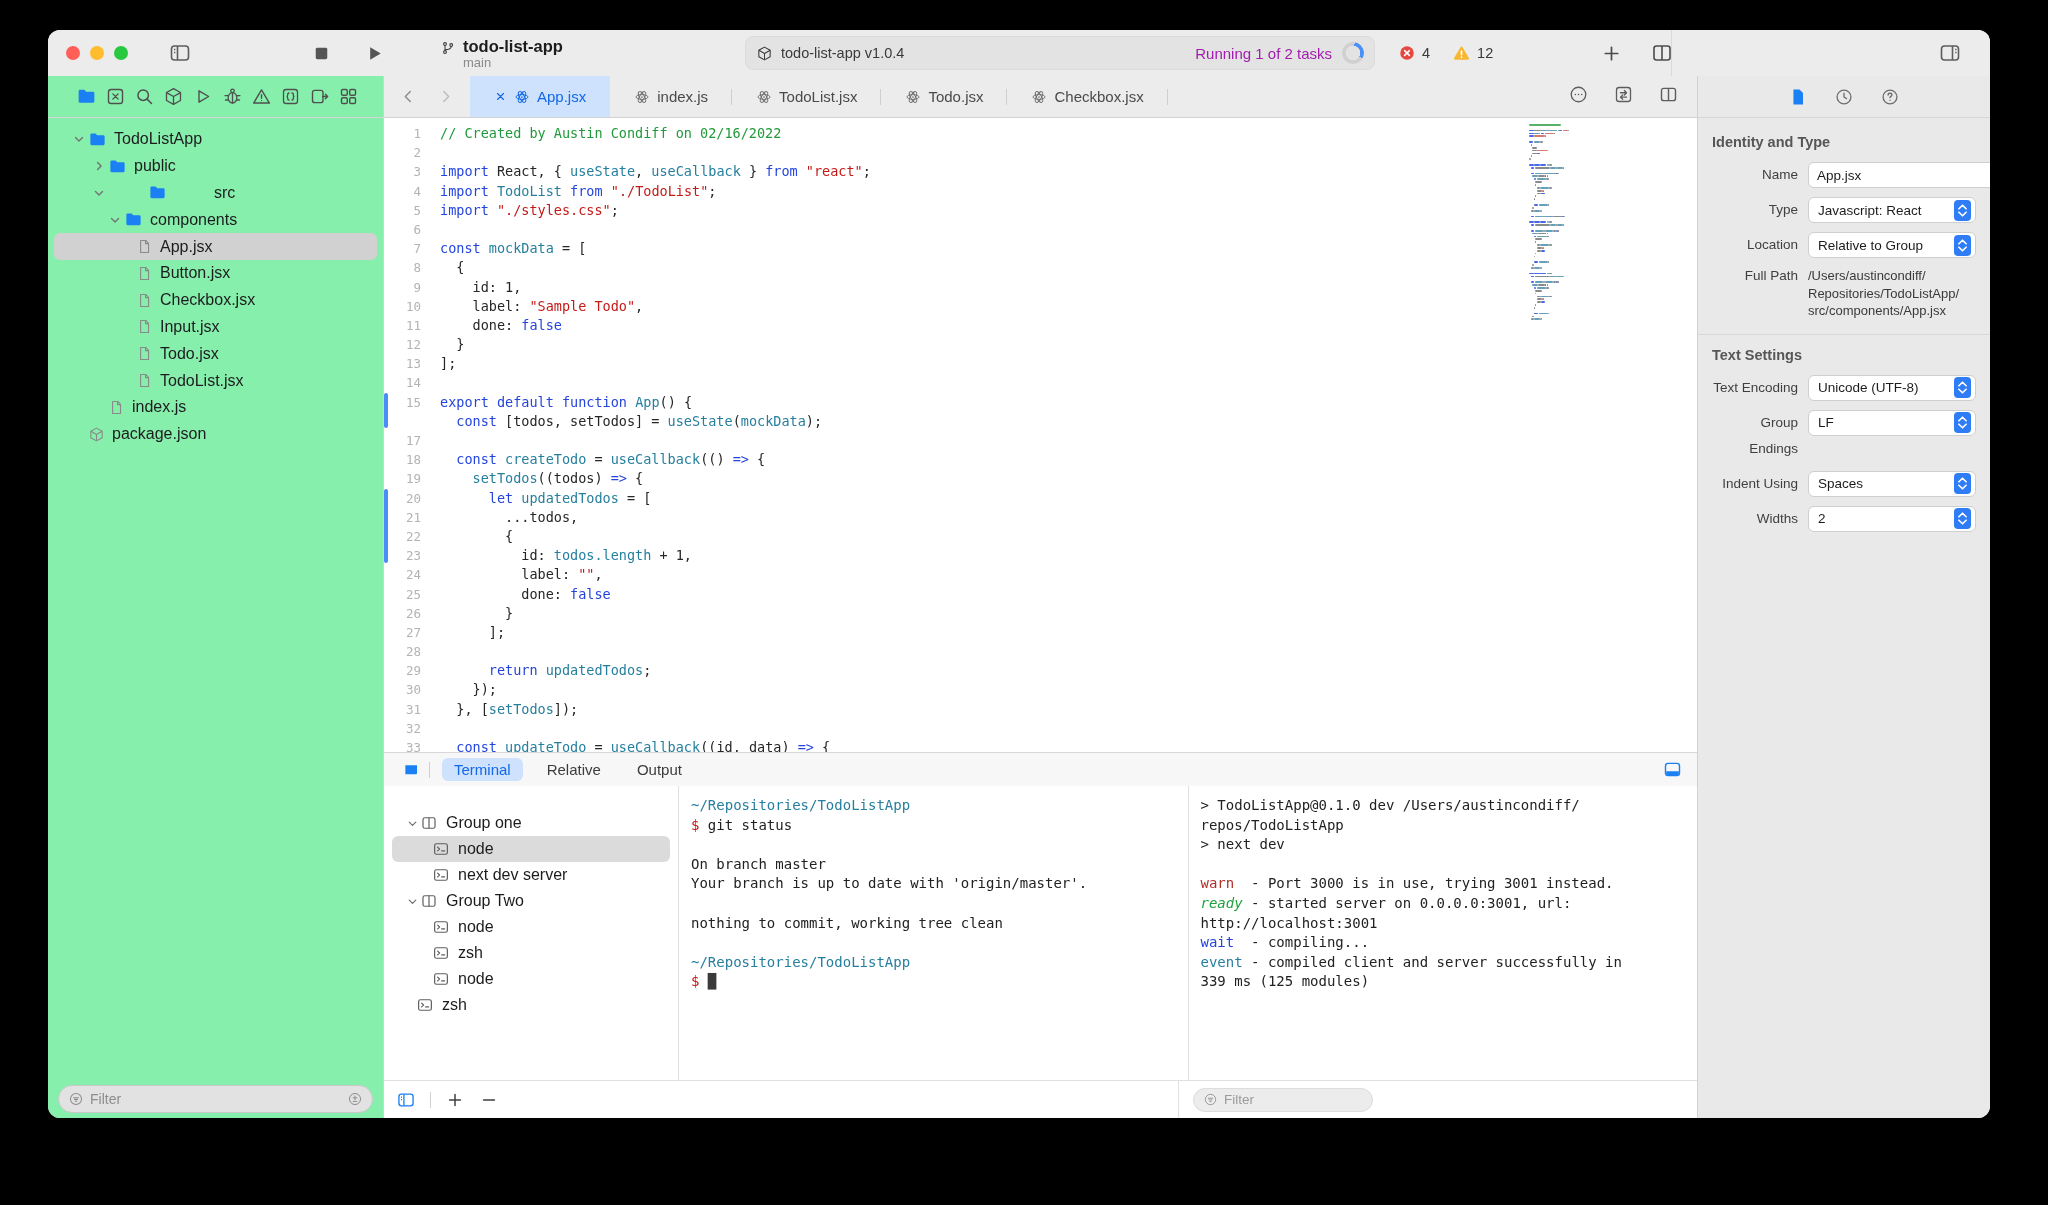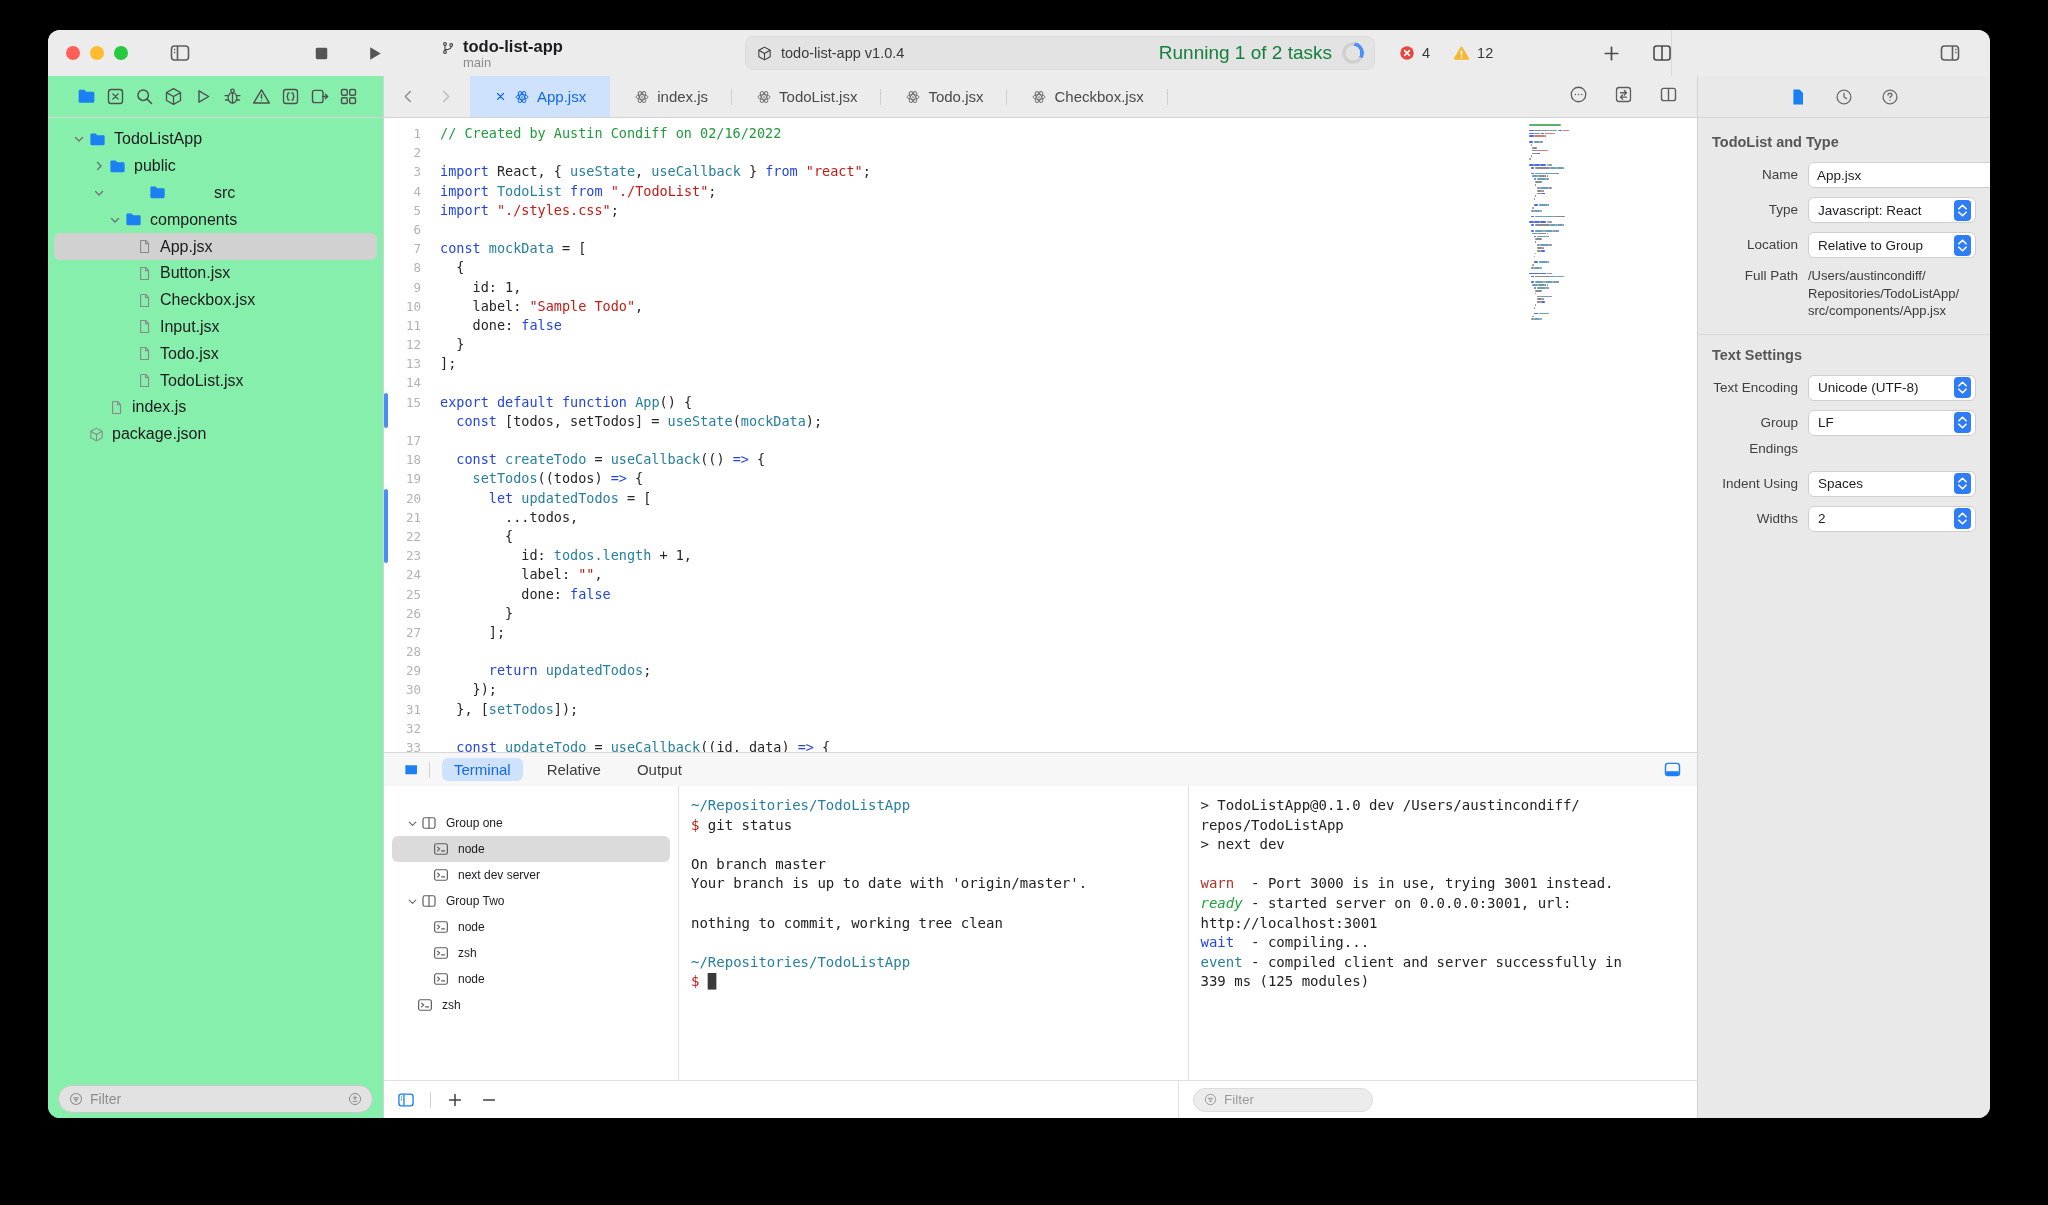--- a/index.html
+++ b/index.html
@@ -21,21 +21,21 @@
   .project-block { margin-left:54px; display:flex; align-items:flex-start; gap:7px; }
   .project-block svg { margin-top:3px; color:#3c3c3c; }
   .proj-title { font-size:16.5px; font-weight:700; color:#1c1c1e; line-height:18px; }
   .proj-branch { font-size:13px; color:#8b8b8b; line-height:15px; }
   .capsule { position:absolute; left:697px; top:6px; width:630px; height:34px;
     background:#e3e3e3; border:1px solid #dbdbdb; border-radius:8px;
     display:flex; align-items:center; padding:0 10px; }
   .capsule .pkg { color:#3a3a3a; display:flex; margin-right:8px; }
   .capsule-label { font-size:14.5px; color:#3a3a3a; }
   .capsule-right { margin-left:auto; display:flex; align-items:center; gap:10px; }
-  .tasks-label { font-size:19px; color:#15803d; }
+  .tasks-label { font-size:15px; color:#a21caf; }
   .spinner { width:22px; height:22px; border-radius:50%;
     background:conic-gradient(from 10deg,#4a90f7 0 110deg,#d0d0d0 110deg 360deg);
     -webkit-mask:radial-gradient(farthest-side,transparent calc(100% - 4px),#000 calc(100% - 3.5px));
             mask:radial-gradient(farthest-side,transparent calc(100% - 4px),#000 calc(100% - 3.5px)); }
   .badges { position:absolute; left:1350px; top:0; height:46px; display:flex; align-items:center; gap:22px; }
   .badge { display:flex; align-items:center; gap:6px; font-size:14.5px; color:#3a3a3a; }
   .tb-plus { position:absolute; left:1552px; top:12px; color:#4c4c4c; }
   .tb-split { position:absolute; left:1602px; top:11px; color:#4c4c4c; }
   .tb-divider { position:absolute; left:1623px; top:0; width:1px; height:46px; background:#d9d9d9; }
   .tb-right-toggle { position:absolute; left:1890px; top:11px; color:#5d5d5d; }
@@ -89,21 +89,21 @@
 
   
   .bottom-panel { height:366px; display:flex; flex-direction:column; background:#fff; }
   .bp-header { height:34px; background:#f7f7f7; border-top:1px solid #d8d8d8; display:flex; align-items:center; padding:0 14px; gap:12px; }
   .bp-tag { color:#1b80f4; display:flex; }
   .vdiv { width:1px; height:16px; background:#d0d0d0; }
   .bp-tab { font-size:15px; color:#3c3c3c; padding:3px 12px; border-radius:6px; }
   .bp-tab.active { background:#cfe2fd; color:#1168e8; }
   .bp-hide { margin-left:auto; color:#1b80f4; display:flex; }
   .bp-content { flex:1; min-height:0; display:flex; }
-  .term-sidebar { width:295px; flex:none; border-right:1px solid #e0e0e0; padding-top:24px; font-size:12px; color:#1c1c1e; }
+  .term-sidebar { width:295px; flex:none; border-right:1px solid #e0e0e0; padding-top:24px; font-size:16px; color:#1c1c1e; }
   .srow { height:26px; display:flex; align-items:center; margin:0 8px; border-radius:6px; }
   .srow.selected { background:#dbdbdb; }
   .srow .chev { width:16px; display:flex; justify-content:center; color:#727272; margin-left:4px; }
   .srow .sicon { display:flex; color:#5f5f5f; margin-right:8px; }
   .term { flex:1; min-width:0; font-family:"DejaVu Sans Mono", monospace; font-size:14px; line-height:19.6px;
     padding:10px 0 0 12px; white-space:pre; color:var(--tm-text); }
   .term div { height:19.6px; }
   .term.left { border-right:1px solid #e0e0e0; }
   .tm-path { color:var(--tm-path); } .tm-prompt { color:var(--tm-prompt); }
   .tm-warn { color:var(--tm-warn); } .tm-ready { color:var(--tm-ready);font-style:italic; }
@@ -1116,21 +1116,21 @@
               <use href="#i-clock"></use>
             </svg>
           </span>
         <span class="gray">
             <svg width="20" height="20">
               <use href="#i-help"></use>
             </svg>
           </span>
       </div>
       <div class="insp-body">
-        <div class="insp-h">TodoList and Type</div>
+        <div class="insp-h">Identity and Type</div>
         <div class="irow">
           <span class="ilbl">Name</span>
           <input class="insp-input" value="App.jsx" style="">
         </div>
         <div class="irow">
           <span class="ilbl">Type</span>
           <div class="iselect">
             <span class="val">Javascript: React</span>
             <span class="stepper">
                 <svg width="9" height="6" viewBox="0 0 10 6">

